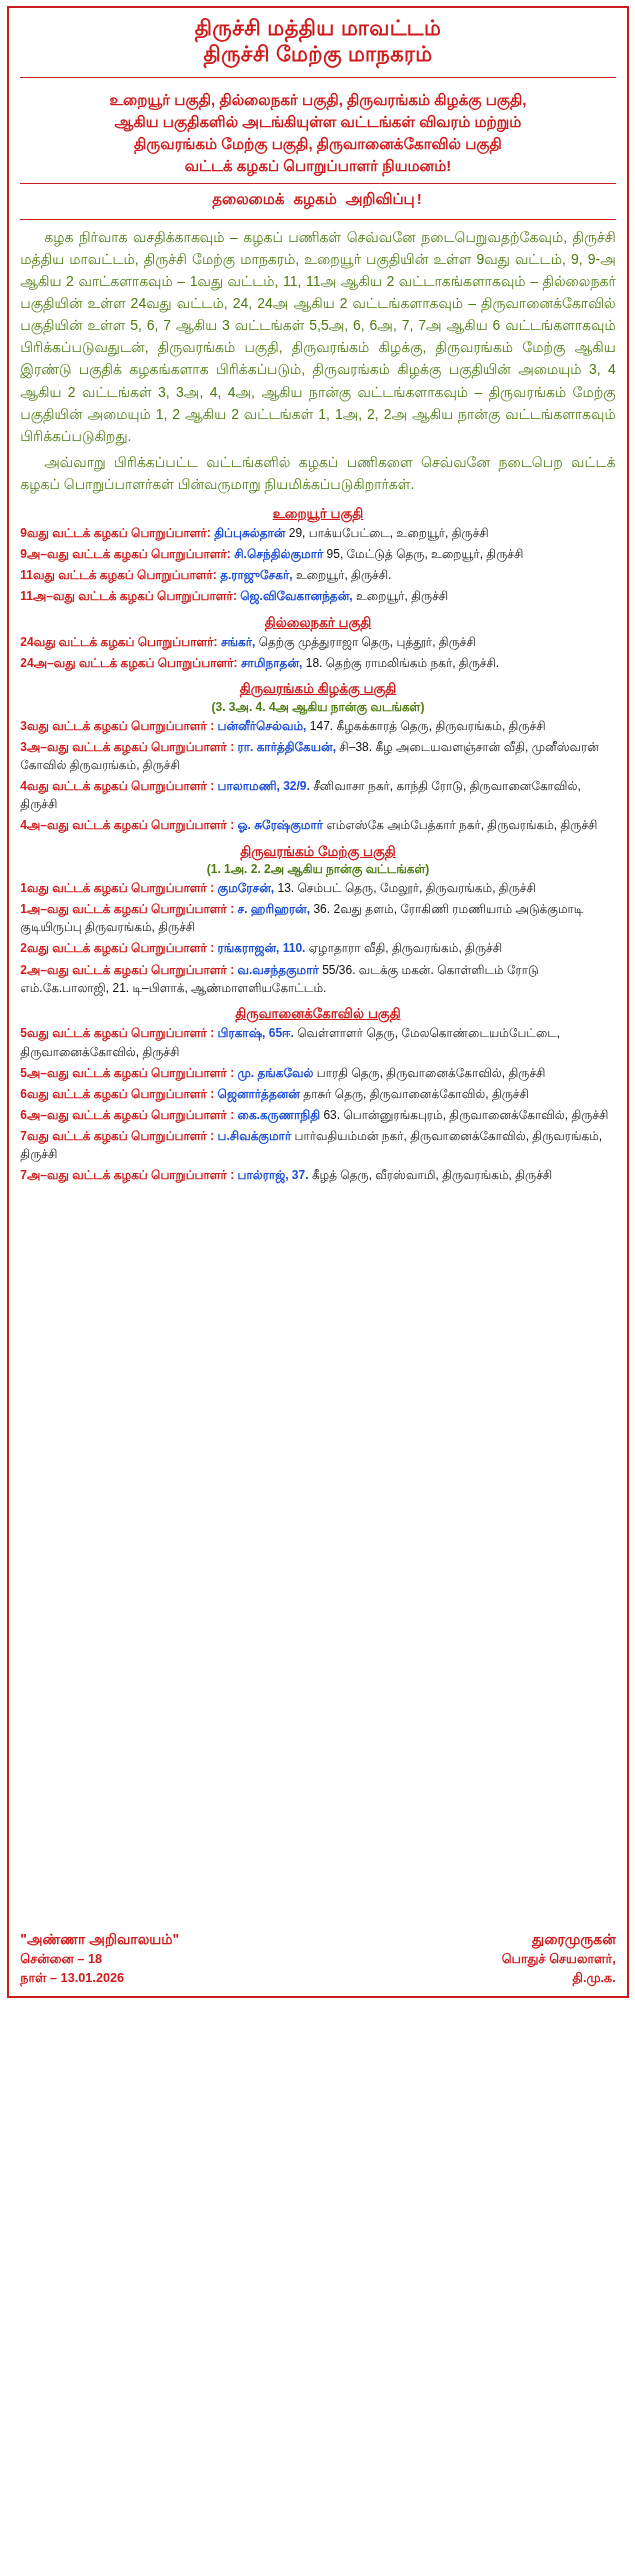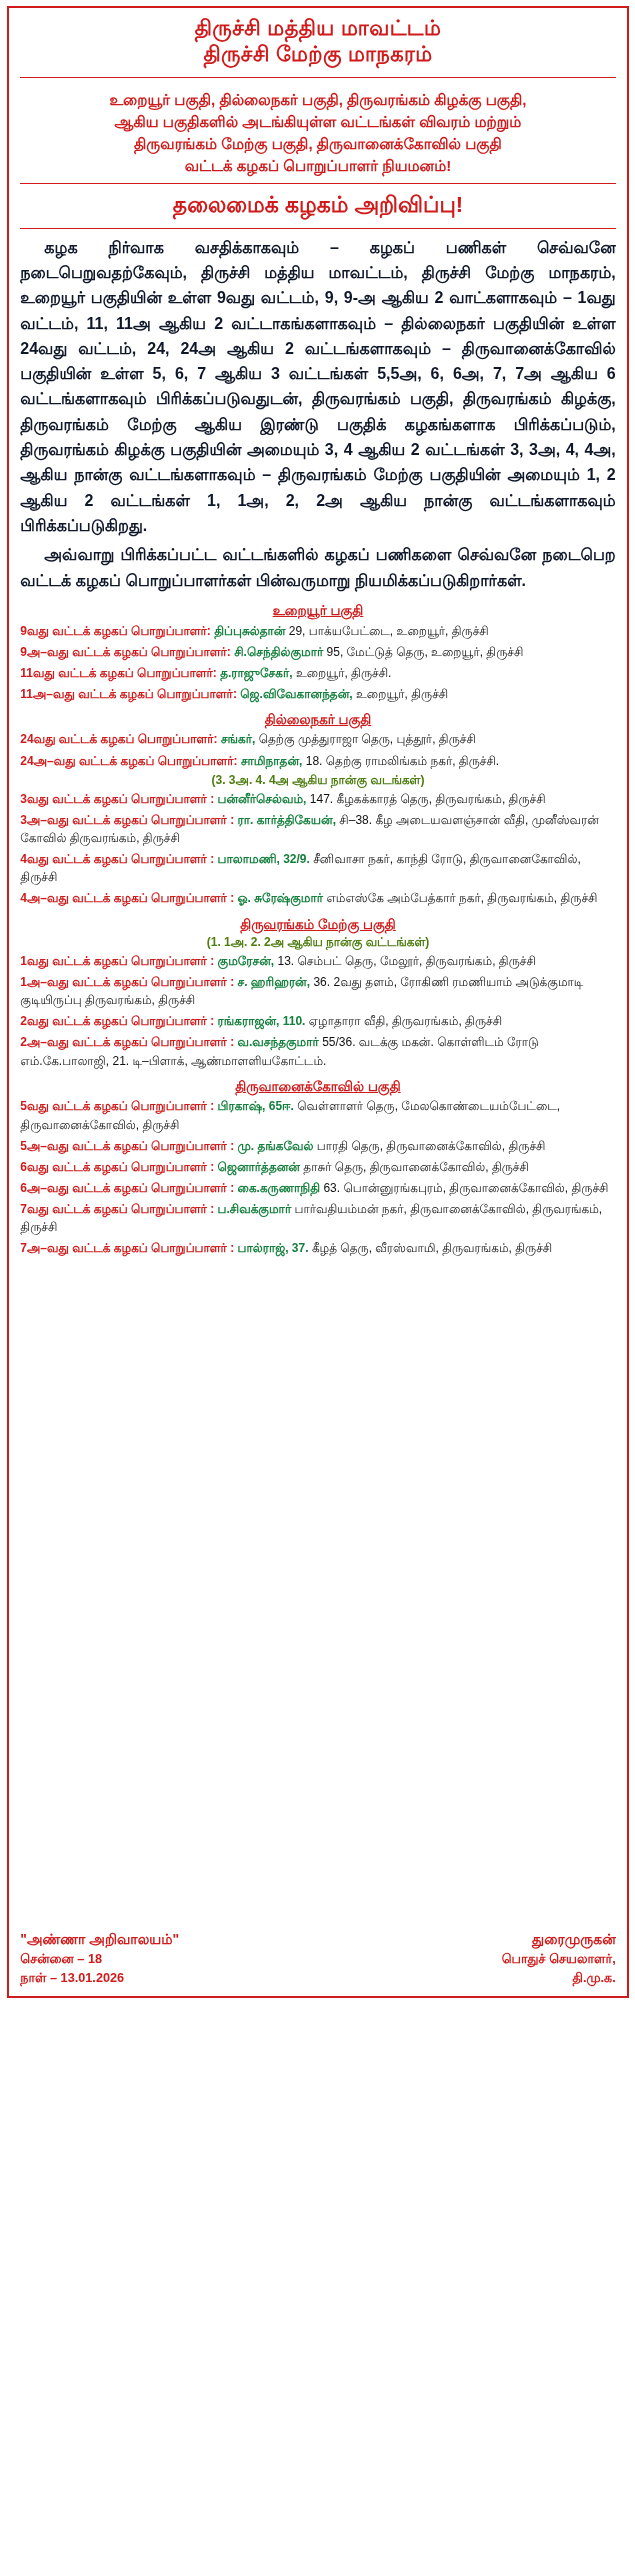--- a/index.html
+++ b/index.html
@@ -52,31 +52,31 @@
     line-height: 1.45;
   }
   .sub-block {
     margin-bottom: 1.4px;
     margin-top: 6px;
   }
   .announce {
     text-align: center;
     color: #cf1b1b;
     font-weight: bold;
-    font-size: 22px;
+    font-size: 15px;
     line-height: 1.3;
     margin: 1.4px 0 2.8px 0;
+    font-family: Liberation Mono, monospace;
   }
   .body-text {
-    color: #0f172a;
-    font-size: 16px;
+    color: #4d7c0f;
+    font-size: 14px;
     line-height: 1.58;
     text-align: justify;
     text-justify: inter-word;
-    font-weight: bold;
   }
   .body-text p {
     margin: 0 0 4.2px 0;
     text-indent: 24px;
   }
   .section-title {
     text-align: center;
     color: #cf1b1b;
     font-weight: bold;
     font-size: 13.4px;
@@ -95,21 +95,21 @@
     font-size: 12px;
     line-height: 1.52;
     margin: 0 0 2.8px 0;
     text-align: left;
   }
   .entry .role {
     color: #cf1b1b;
     font-weight: bold;
   }
   .entry .name {
-    color: #15803d;
+    color: #1d4ed8;
     font-weight: bold;
   }
   .entry .addr {
     color: #111111;
   }
   .footer {
     margin-top: auto;
     padding-top: 7px;
     display: flex;
     justify-content: space-between;
@@ -191,20 +191,21 @@
       <span class="role">24வது வட்டக் கழகப் பொறுப்பாளர்:</span>
       <span class="name">சங்கர்,</span>
       <span class="addr">தெற்கு முத்துராஜா தெரு, புத்தூர், திருச்சி</span>
     </div>
     <div class="entry">
       <span class="role">24அ–வது வட்டக் கழகப் பொறுப்பாளர்:</span>
       <span class="name">சாமிநாதன்,</span>
       <span class="addr">18. தெற்கு ராமலிங்கம் நகர், திருச்சி.</span>
     </div>
 
+    <div class="section-title">திருவரங்கம் கிழக்கு பகுதி</div>
     <div class="section-sub">(3. 3அ. 4. 4அ ஆகிய நான்கு வடங்கள்)</div>
     <div class="entry">
       <span class="role">3வது வட்டக் கழகப் பொறுப்பாளர் :</span>
       <span class="name">பன்னீர்செல்வம்,</span>
       <span class="addr">147. கீழகக்காரத் தெரு, திருவரங்கம், திருச்சி</span>
     </div>
     <div class="entry">
       <span class="role">3அ–வது வட்டக் கழகப் பொறுப்பாளர் :</span>
       <span class="name">ரா. கார்த்திகேயன்,</span>
       <span class="addr">சி–38. கீழ அடையவளஞ்சான் வீதி, முனீஸ்வரன் கோவில் திருவரங்கம், திருச்சி</span>

